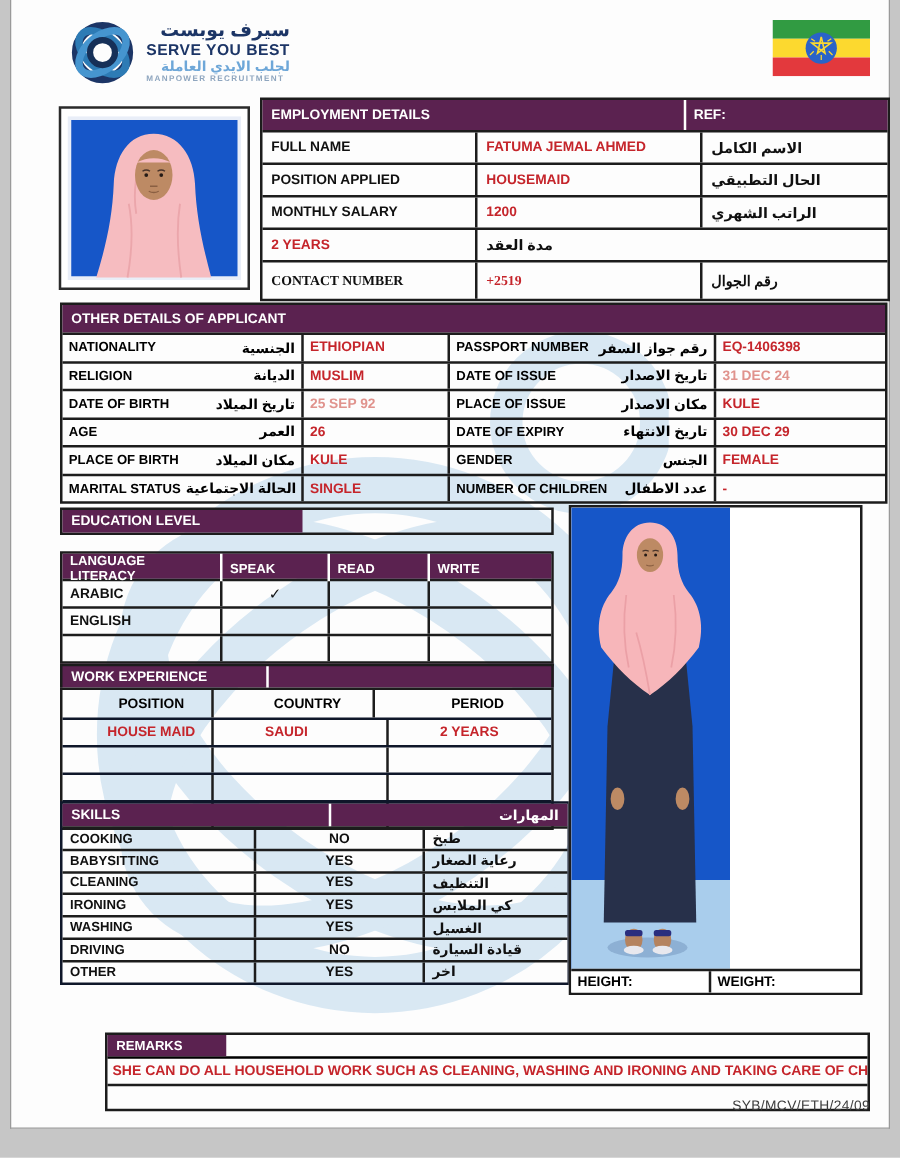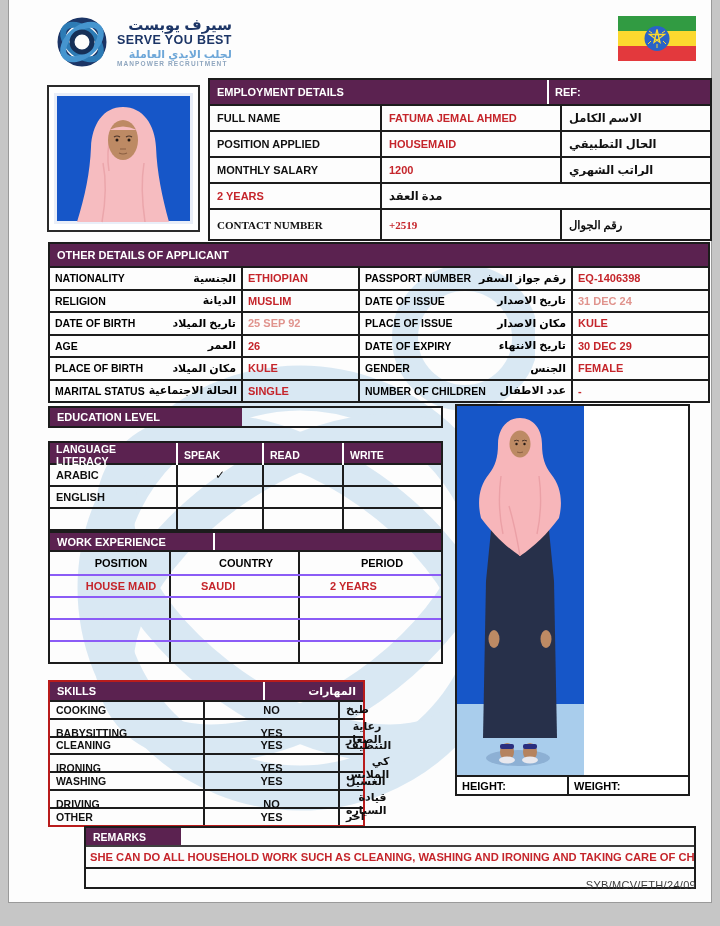--- a/index.html
+++ b/index.html
@@ -57,45 +57,45 @@
   .lang-row div{border-right:2px solid #1c1c1c;display:flex;align-items:center;padding:0 6px;font-weight:700;font-size:11px;color:#101010;}
   .lang-row div:last-child{border-right:none;}
   .lang-row .chk{justify-content:center;font-size:12px;}
 
   
   .we{left:48px;top:531px;width:395px;}
   .we-bar{height:19px;border:2px solid #1c1c1c;border-bottom:none;padding:0;}
   .we-title{width:165px;height:100%;border-right:2px solid #fff;display:flex;align-items:center;padding:0 7px;}
   .we-tbl{border:2px solid #1c1c1c;}
   .we-row{display:grid;grid-template-columns:121px 129px 1fr;height:22px;}
-  .we-row + .we-row{border-top:2px solid #8b5cf6;}
+  .we-row + .we-row{border-top:2px solid #0f172a;gap:11px;}
   .we-row div{border-right:2px solid #1c1c1c;display:flex;align-items:center;padding:0 7px;font-weight:700;font-size:11px;margin-left:23px;}
   .we-row div:last-child{border-right:none;}
   .we-row .ctr{justify-content:center;}
 
   
-  .skills{left:48px;top:680px;width:317px;border:2px solid #b91c1c;}
+  .skills{left:48px;top:641px;width:408px;border:2px solid #0f172a;}
   .sk-bar{height:18px;padding:0 7px;}
   .sk-title{width:208px;height:100%;display:flex;align-items:center;border-right:2px solid #fff;}
   .sk-ar{margin-left:auto;font-size:11px;}
   .sk-row{display:grid;grid-template-columns:155px 135px 1fr;height:17.8px;border-top:2px solid #1c1c1c;}
   .sk-row div{display:flex;align-items:center;padding:0 6px;font-weight:700;font-size:10.5px;color:#101010;border-right:2px solid #1c1c1c;}
   .sk-row div:last-child{border-right:none;justify-content:flex-end;font-size:11px;}
   .sk-row .ctr{justify-content:center;font-size:11px;}
 
   
   .body-box{left:455px;top:404px;width:235px;height:392px;border:2px solid #1c1c1c;background:#fff;}
   .body-box svg{position:absolute;left:0;top:0;}
   .hw{position:absolute;left:0;bottom:0;width:100%;height:19px;border-top:2px solid #1c1c1c;display:grid;grid-template-columns:112px 1fr;background:#fff;}
   .hw div{display:flex;align-items:center;padding:0 5px;font-weight:700;font-size:11px;}
   .hw div:first-child{border-right:2px solid #1c1c1c;}
 
   
   .remarks{left:84px;top:826px;width:612px;border:2px solid #1c1c1c;}
-  .rem-bar{height:19px;display:flex;border-bottom:2px solid #404040;background:transparent;padding:0;}
+  .rem-bar{height:19px;display:flex;border-bottom:2px solid #000000;background:transparent;padding:0;}
   .rem-title{width:95px;background:#5b2250;color:#fff;font-weight:700;font-size:10.5px;display:flex;align-items:center;padding:0 7px;}
   .rem-text{height:22px;display:flex;align-items:center;padding:0 4px;font-weight:700;font-size:11.2px;color:#c5252b;border-bottom:2px solid #1c1c1c;white-space:nowrap;overflow:hidden;}
   .rem-empty{height:18px;}
   .code{left:500px;top:879px;width:196px;text-align:right;font-size:11px;color:#3c3c3c;letter-spacing:.3px;z-index:3;}
 </style>
 </head>
 <body>
 
 <div class="stage">
   <div class="page"></div>

